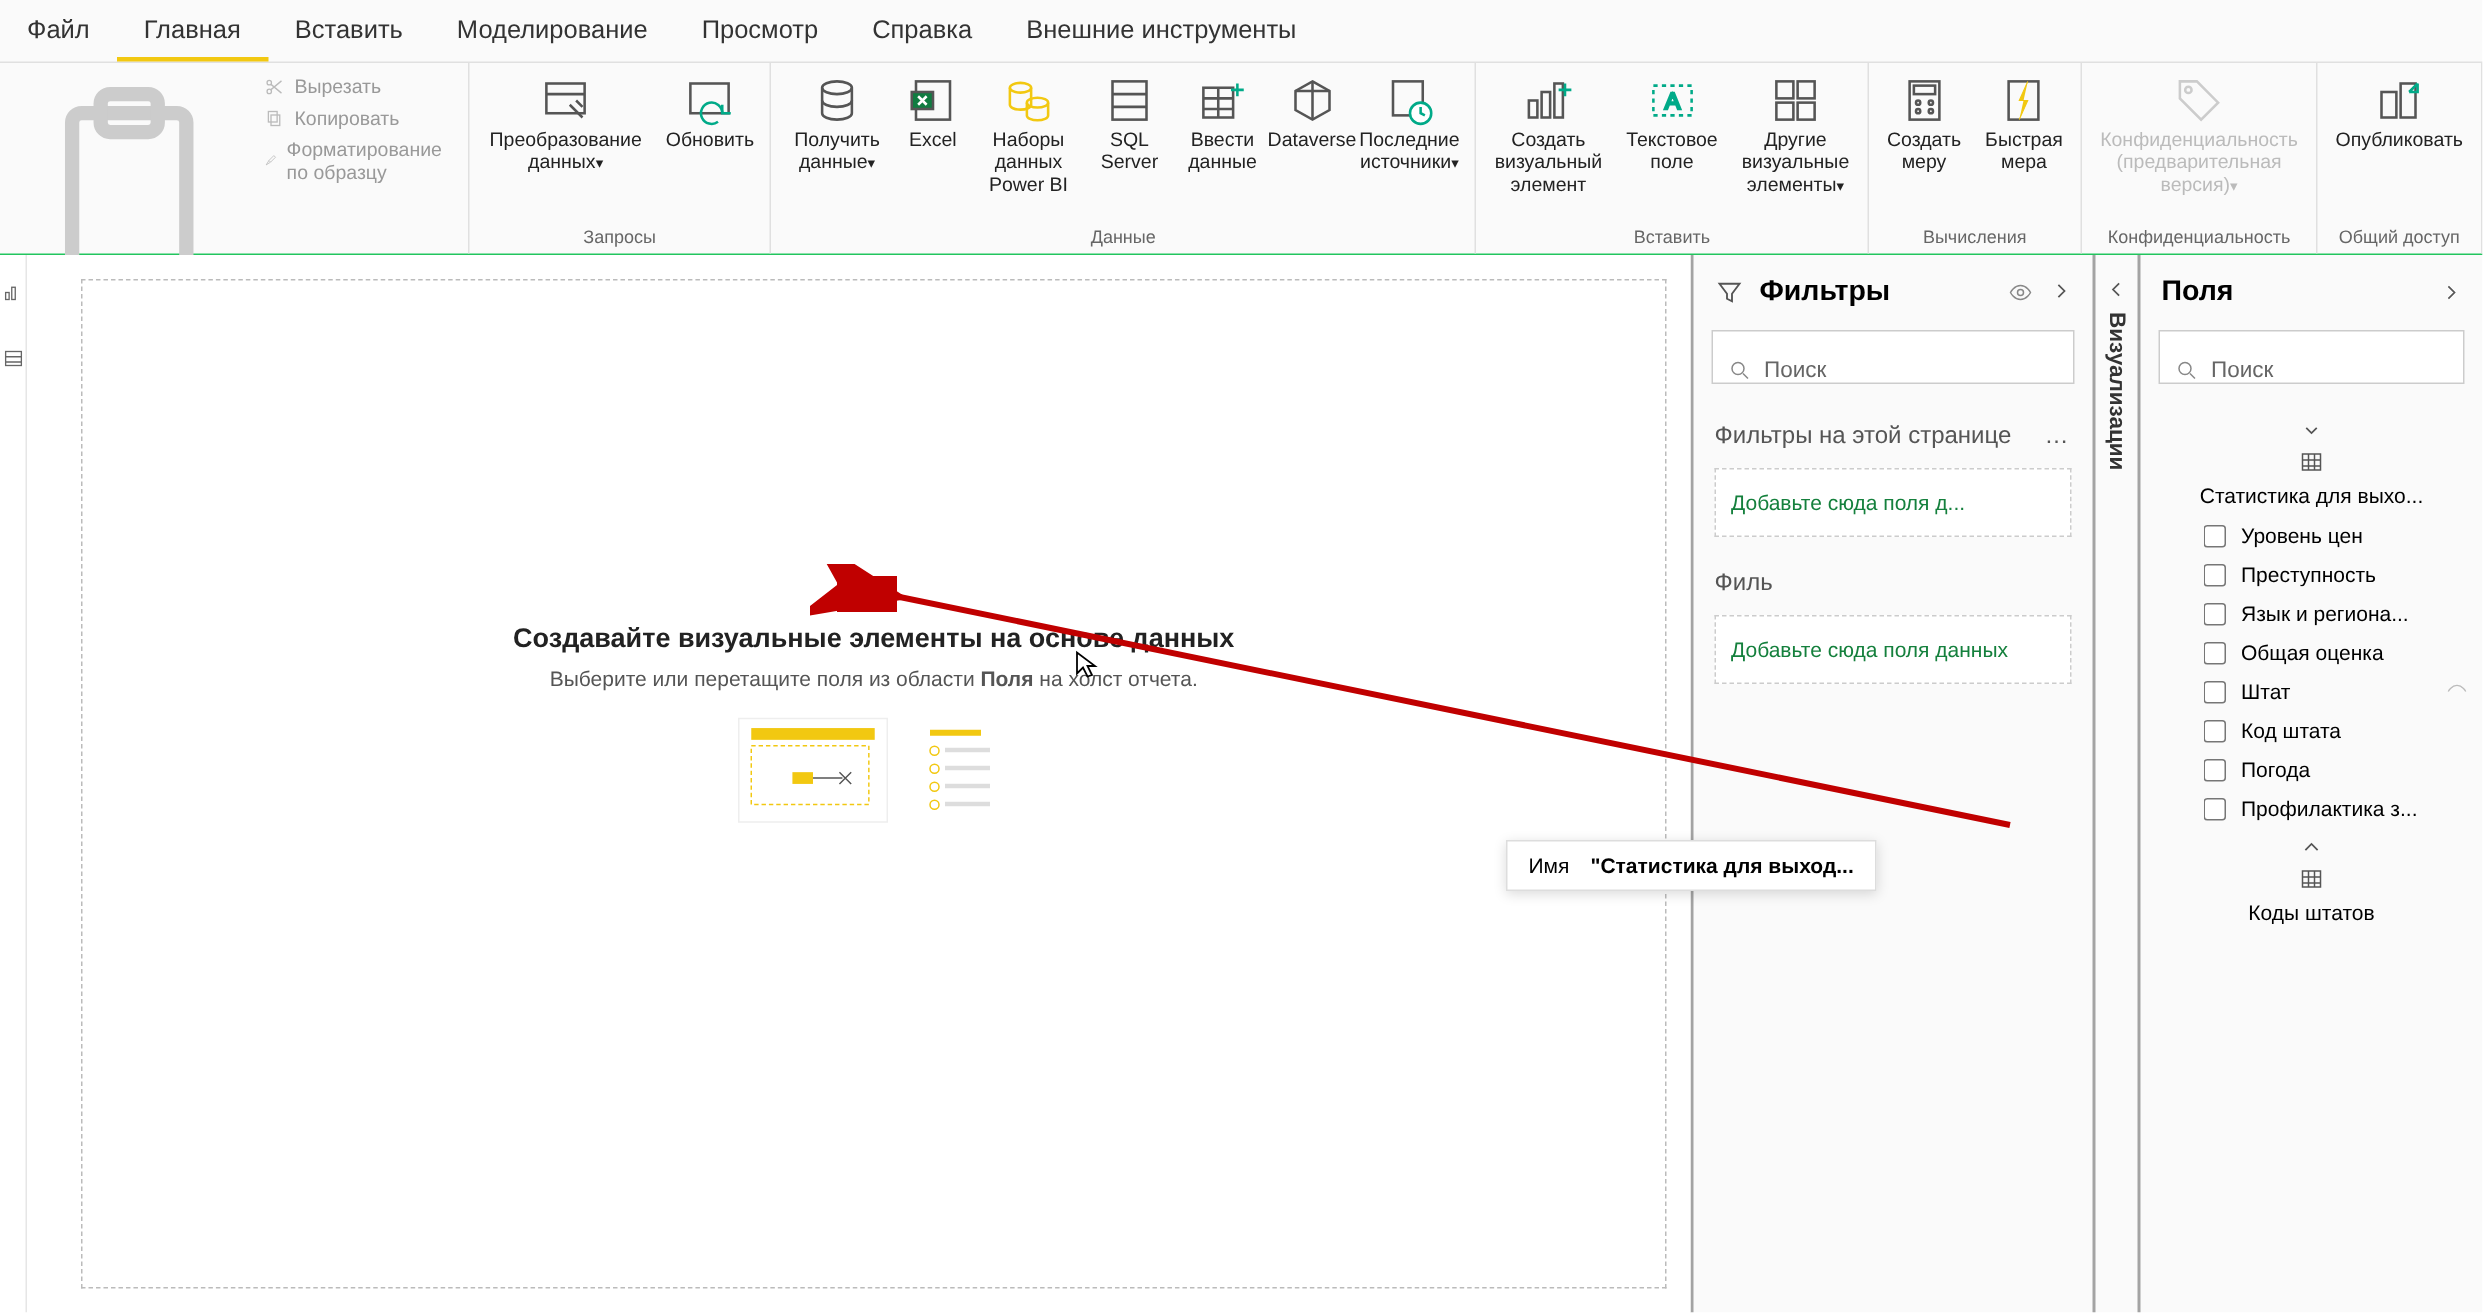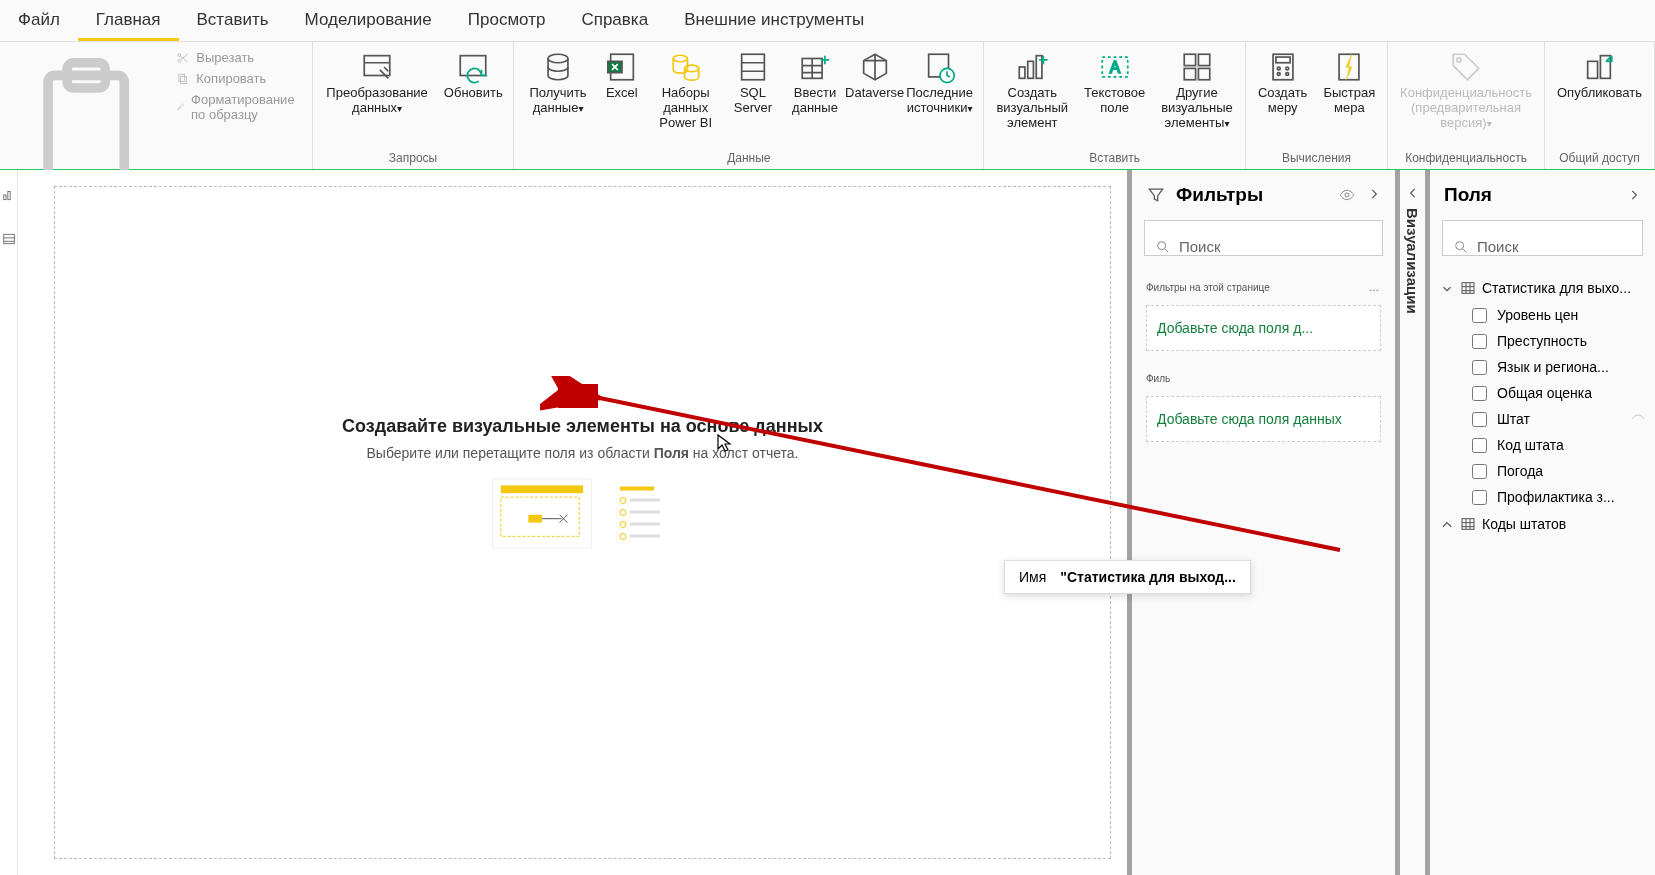--- a/index.html
+++ b/index.html
@@ -26,38 +26,38 @@
 
 .canvas-wrap { flex: 1; position: relative; background: #fff; padding: 6px; }
 .canvas { position: absolute; left: 26px; top: 6px; right: 6px; bottom: 6px; background: #fff; }
 .canvas-inner { position: absolute; left: 10px; top: 10px; right: 10px; bottom: 10px; border: 1px dashed #bbb; }
 .canvas-msg { position: absolute; left: 50%; top: 44%; transform: translate(-50%, -50%); text-align: center; width: 520px; }
 .canvas-msg h3 { font-size: 18px; font-weight: 600; color: #222; margin-bottom: 8px; }
 .canvas-msg p { font-size: 14px; color: #555; margin-bottom: 18px; }
 .canvas-illustration { display: flex; justify-content: center; gap: 22px; }
 .illus-card { width: 100px; height: 70px; border: 1px solid #eee; background: #fff; position: relative; }
 
-.panel { border-left: 5px solid #a3a3a3; background: #fafafa; display: flex; flex-direction: column; }
+.panel { border-left: 2px solid #a3a3a3; background: #fafafa; display: flex; flex-direction: column; }
 .panel-filters { width: 268px; }
 .panel-viz { width: 30px; display: flex; flex-direction: column; align-items: center; padding-top: 16px; }
 .panel-viz-label { writing-mode: vertical-rl; font-size: 15px; font-weight: 600; color: #333; margin-top: 8px; }
 .panel-fields { width: 230px; }
 
 .panel-header { display: flex; align-items: center; padding: 14px 14px 10px; gap: 10px; }
 .panel-header-title { font-size: 19px; font-weight: 600; flex: 1; }
 .panel-header-icons { display: flex; gap: 12px; color: #666; }
 
 .search-box { margin: 4px 12px 12px; display: flex; align-items: flex-end; border: 1px solid #ccc; background: #fff; height: 36px; padding: 0 10px; gap: 8px; color: #666; font-size: 15px; }
 
 .filter-section { padding: 8px 14px; }
-.filter-section-header { display: flex; justify-content: space-between; align-items: center; font-size: 10px; color: #555; padding: 6px 0; }
+.filter-section-header { display: flex; justify-content: space-between; align-items: center; font-size: 16px; color: #555; padding: 6px 0; }
 .filter-dropzone { border: 1px dashed #ccc; background: #fff; padding: 14px 10px; font-size: 14px; color: #15803d; margin-top: 6px; }
 
 .fields-tree { padding: 6px 8px; font-size: 14px; }
-.tree-table { display: flex; align-items: flex-end; gap: 6px; padding: 6px 2px; cursor: pointer; }
+.tree-table { display: flex; align-items: center; gap: 6px; padding: 6px 2px; cursor: pointer; flex-direction: column; }
 .tree-table.collapsed .chev { transform: rotate(-90deg); }
 .tree-field { display: flex; align-items: center; gap: 10px; padding: 5px 2px 5px 34px; cursor: pointer; }
 .tree-field input[type=checkbox] { width: 15px; height: 15px; cursor: pointer; }
 .tree-field-label { white-space: nowrap; overflow: hidden; text-overflow: ellipsis; flex: 1; }
 
 .tooltip-drag { position: absolute; left: 1004px; top: 560px; background: #fff; border: 1px solid #ddd; box-shadow: 0 2px 8px rgba(0,0,0,.15); padding: 8px 14px; font-size: 14px; display: flex; gap: 14px; z-index: 50; }
 
 .annotation-arrow { position: absolute; z-index: 60; pointer-events: none; }
 
 svg.icon { width: 100%; height: 100%; }

